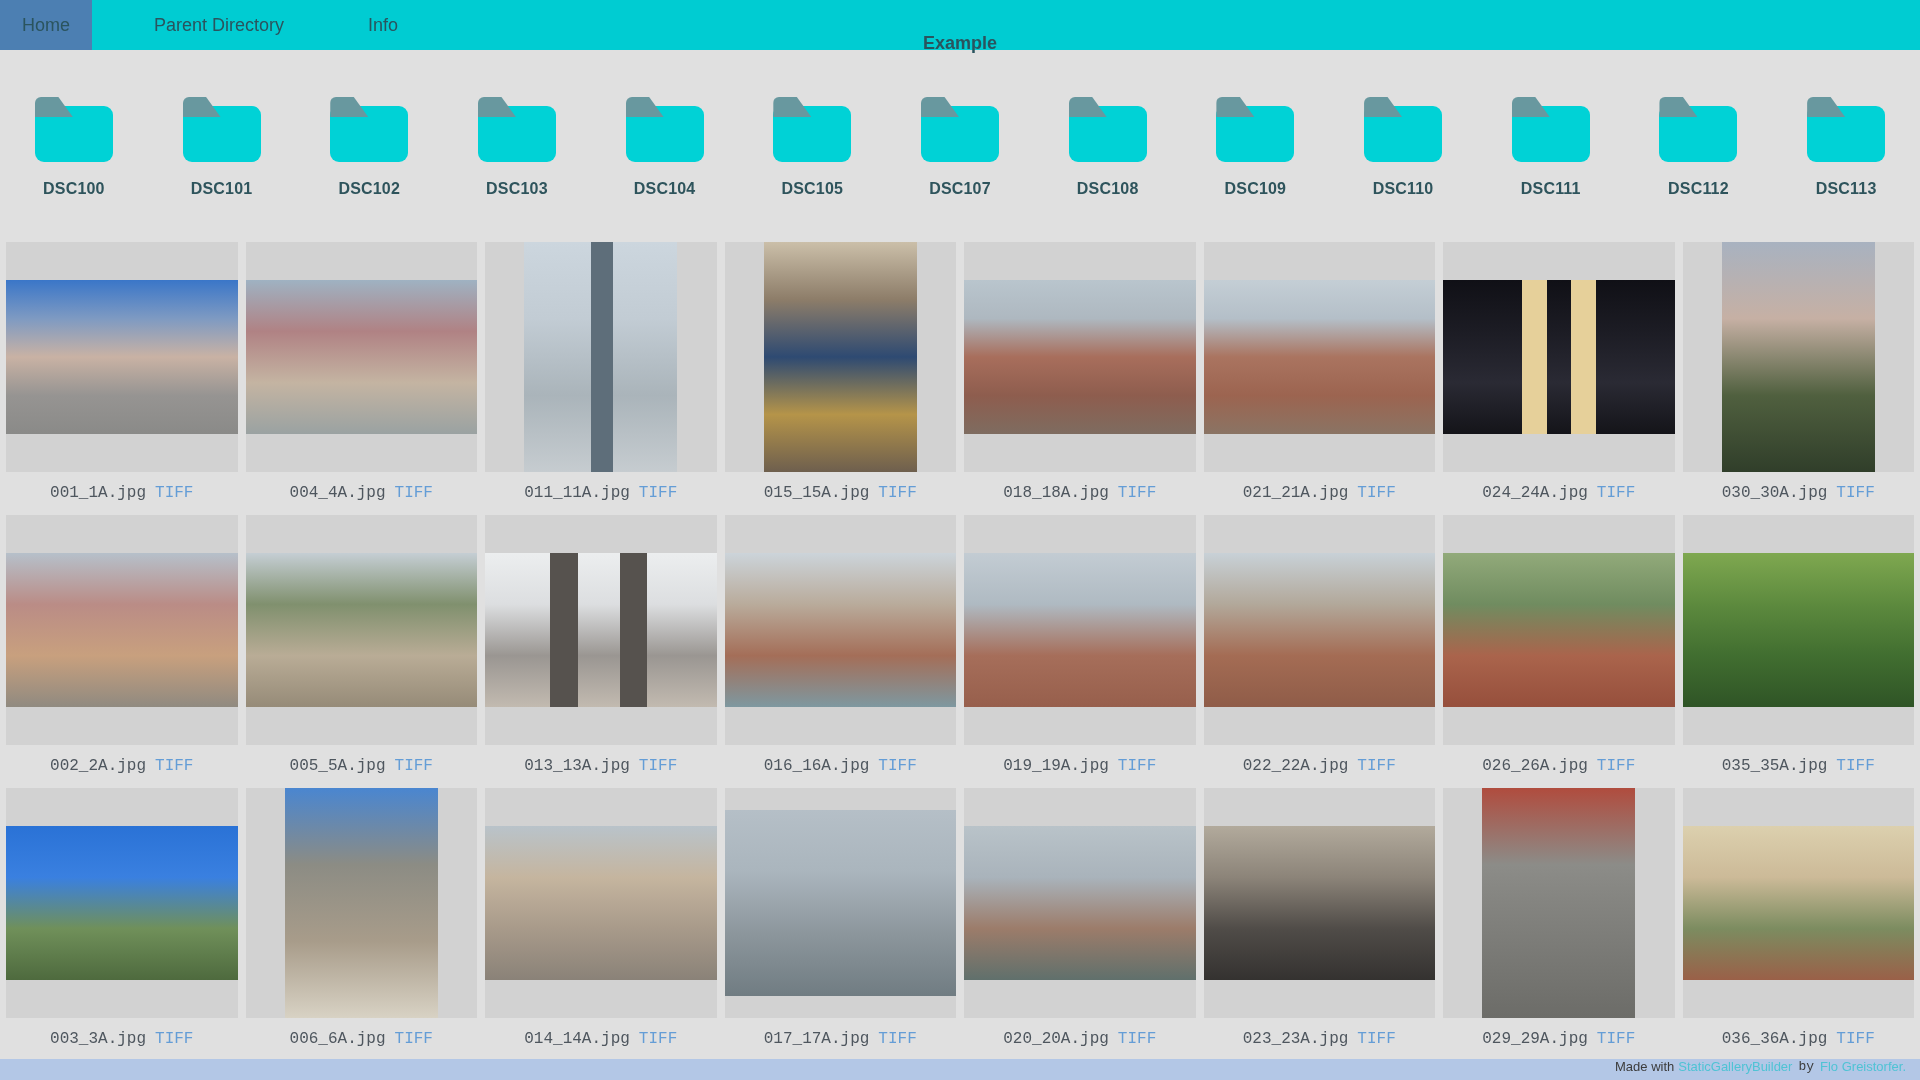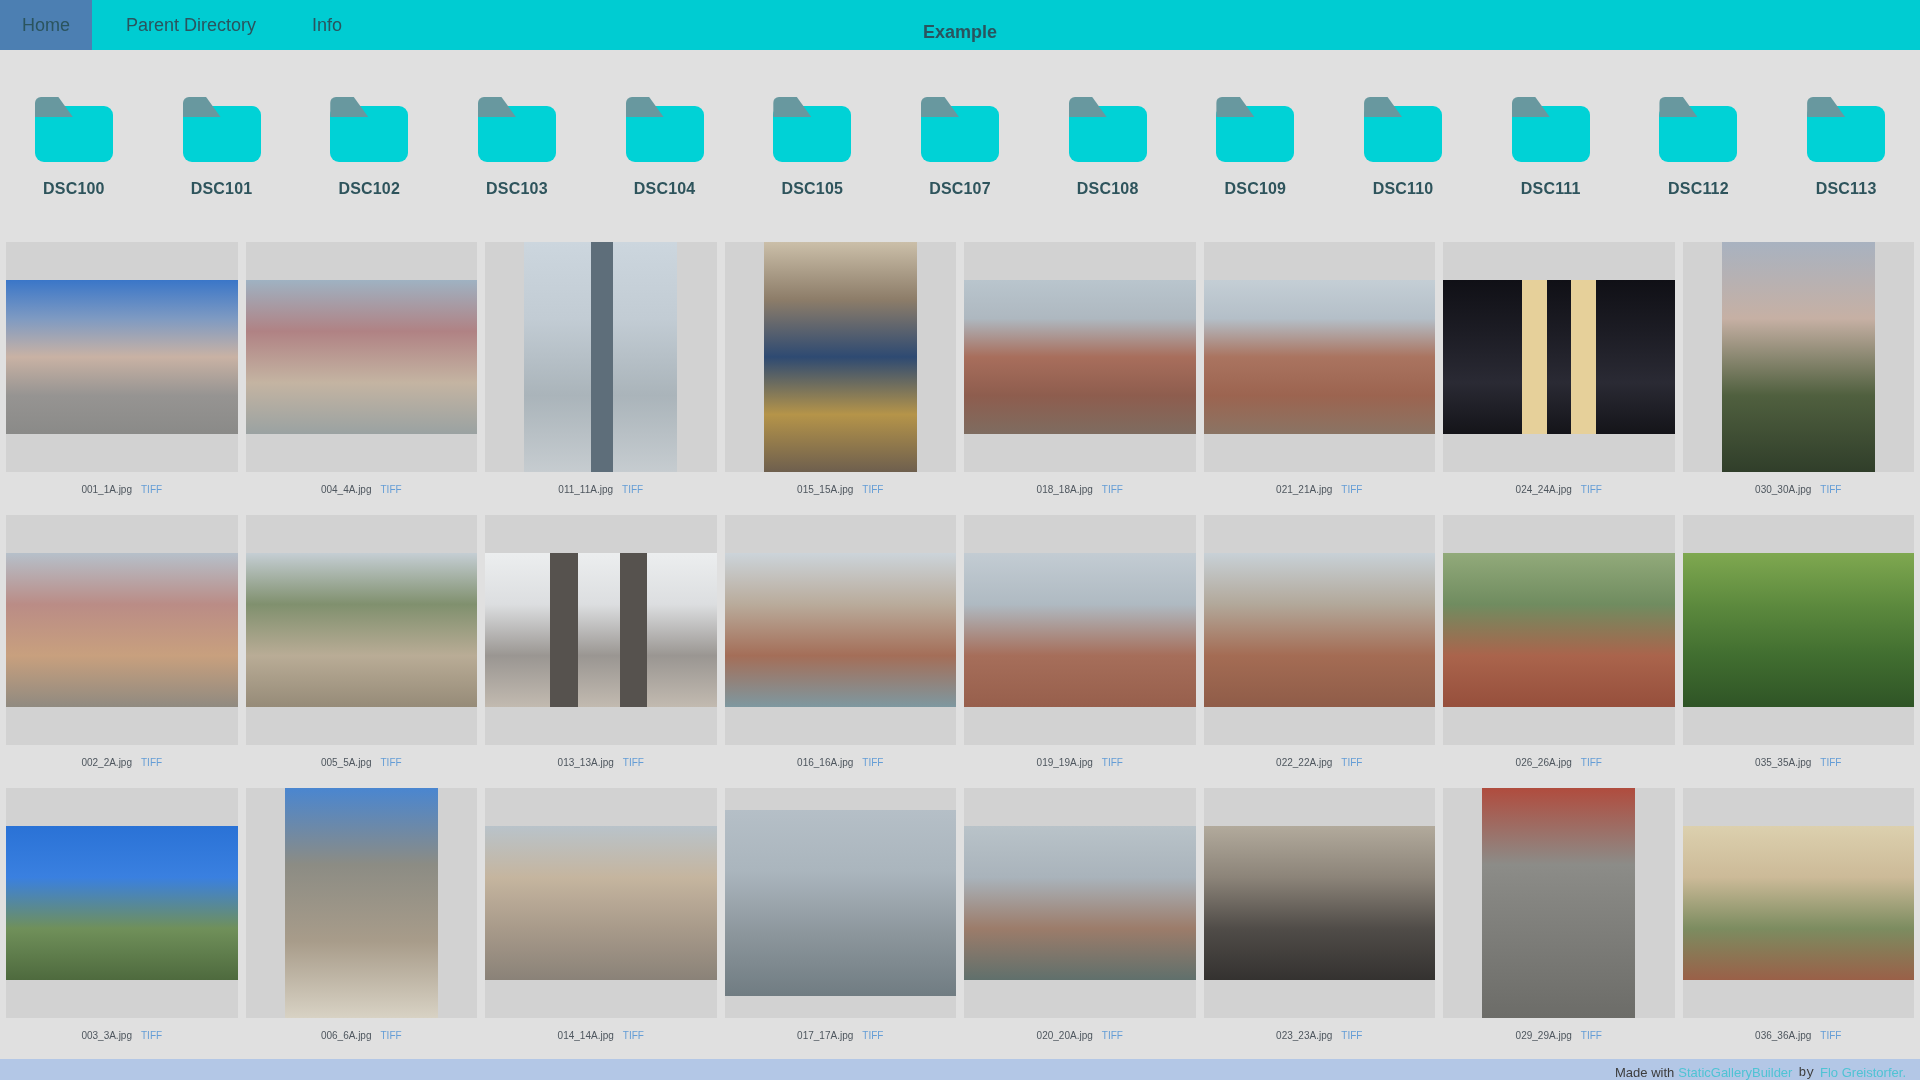--- a/index.html
+++ b/index.html
@@ -11,56 +11,56 @@
   *{box-sizing:border-box;margin:0;padding:0;}
   html,body{width:1920px;height:1080px;overflow:hidden;}
   body{background:var(--page-bg);font-family:"Liberation Sans",sans-serif;position:relative;}
 
   
   .navbar{height:50px;background:var(--navbar-bg);display:flex;align-items:stretch;position:relative;}
   .nav-item{display:flex;align-items:center;padding:0 22px;font-size:18px;color:var(--nav-text);
             text-decoration:none;cursor:pointer;}
   .nav-item.active{background:var(--active-bg);}
   .nav-item+.nav-item{margin-left:12px;}
-  .nav-title{position:absolute;left:50%;top:7px;transform:translateX(-50%);height:50px;display:flex;
+  .nav-title{position:absolute;left:50%;top:18px;transform:translateX(-50%);height:50px;display:flex;
              align-items:center;font-size:18px;font-weight:600;color:var(--nav-text);}
 
   
   .folders{display:flex;padding-top:46px;}
   .folder-item{flex:1 1 0;display:flex;flex-direction:column;align-items:center;cursor:pointer;text-decoration:none;}
   .folder-icon{position:relative;width:78px;height:56px;background:var(--folder-body);border-radius:9px;margin-top:10px;}
   .folder-icon::before{content:"";position:absolute;top:-9px;left:0;width:38px;height:20px;
       background:var(--folder-tab);border-radius:6px 2px 0 0;
       clip-path:polygon(0 0,62% 0,100% 100%,0 100%);z-index:-1;}
   .folder-icon{z-index:0;}
   .folder-label{margin-top:18px;font-size:16px;font-weight:600;color:var(--folder-label);letter-spacing:.2px;}
 
   
   .grid{margin-top:44px;padding:0 6px;display:grid;grid-template-columns:repeat(8,1fr);
         column-gap:8px;row-gap:0;}
   .cell{display:flex;flex-direction:column;align-items:center;}
   .imgbox{width:100%;height:230px;background:var(--cell-bg);display:flex;align-items:center;
           justify-content:center;overflow:hidden;cursor:pointer;}
   .ph{max-width:100%;max-height:100%;display:block;}
-  .caption{height:43px;display:flex;align-items:flex-start;padding-top:12px;font-size:10px;
-           color:var(--caption-text);white-space:nowrap;}
+  .caption{height:43px;display:flex;align-items:flex-start;padding-top:12px;font-size:16px;
+           color:var(--caption-text);white-space:nowrap;font-family:Liberation Mono, monospace;}
   .caption .tiff{color:var(--link-blue);text-decoration:none;margin-left:9px;cursor:pointer;}
 
   
   .footer{position:fixed;left:0;bottom:0;width:100%;height:21px;background:var(--footer-bg);
-          display:flex;align-items:flex-end;justify-content:flex-end;padding-right:10px;
+          display:flex;align-items:flex-start;justify-content:flex-end;padding-right:10px;
           font-size:13px;color:var(--footer-text);margin-top:28px;}
   .footer a{color:var(--footer-link);text-decoration:none;margin:0 4px;cursor:pointer;}
   .footer .by{margin:0 2px;font-family:Liberation Mono, monospace;}
 </style>
 </head>
 <body>
 
 <nav class="navbar">
-  <div id="nav-items" style="display: flex;">
+  <div id="nav-items" style="display: flex; gap: 28px;">
       <a class="nav-item active">Home</a>
       <a class="nav-item">Parent Directory</a>
       <a class="nav-item">Info</a>
     </div>
   <div class="nav-title">Example</div>
 </nav>
 
 <section class="folders" id="folders">
     <a class="folder-item">
     <span class="folder-icon"></span>

